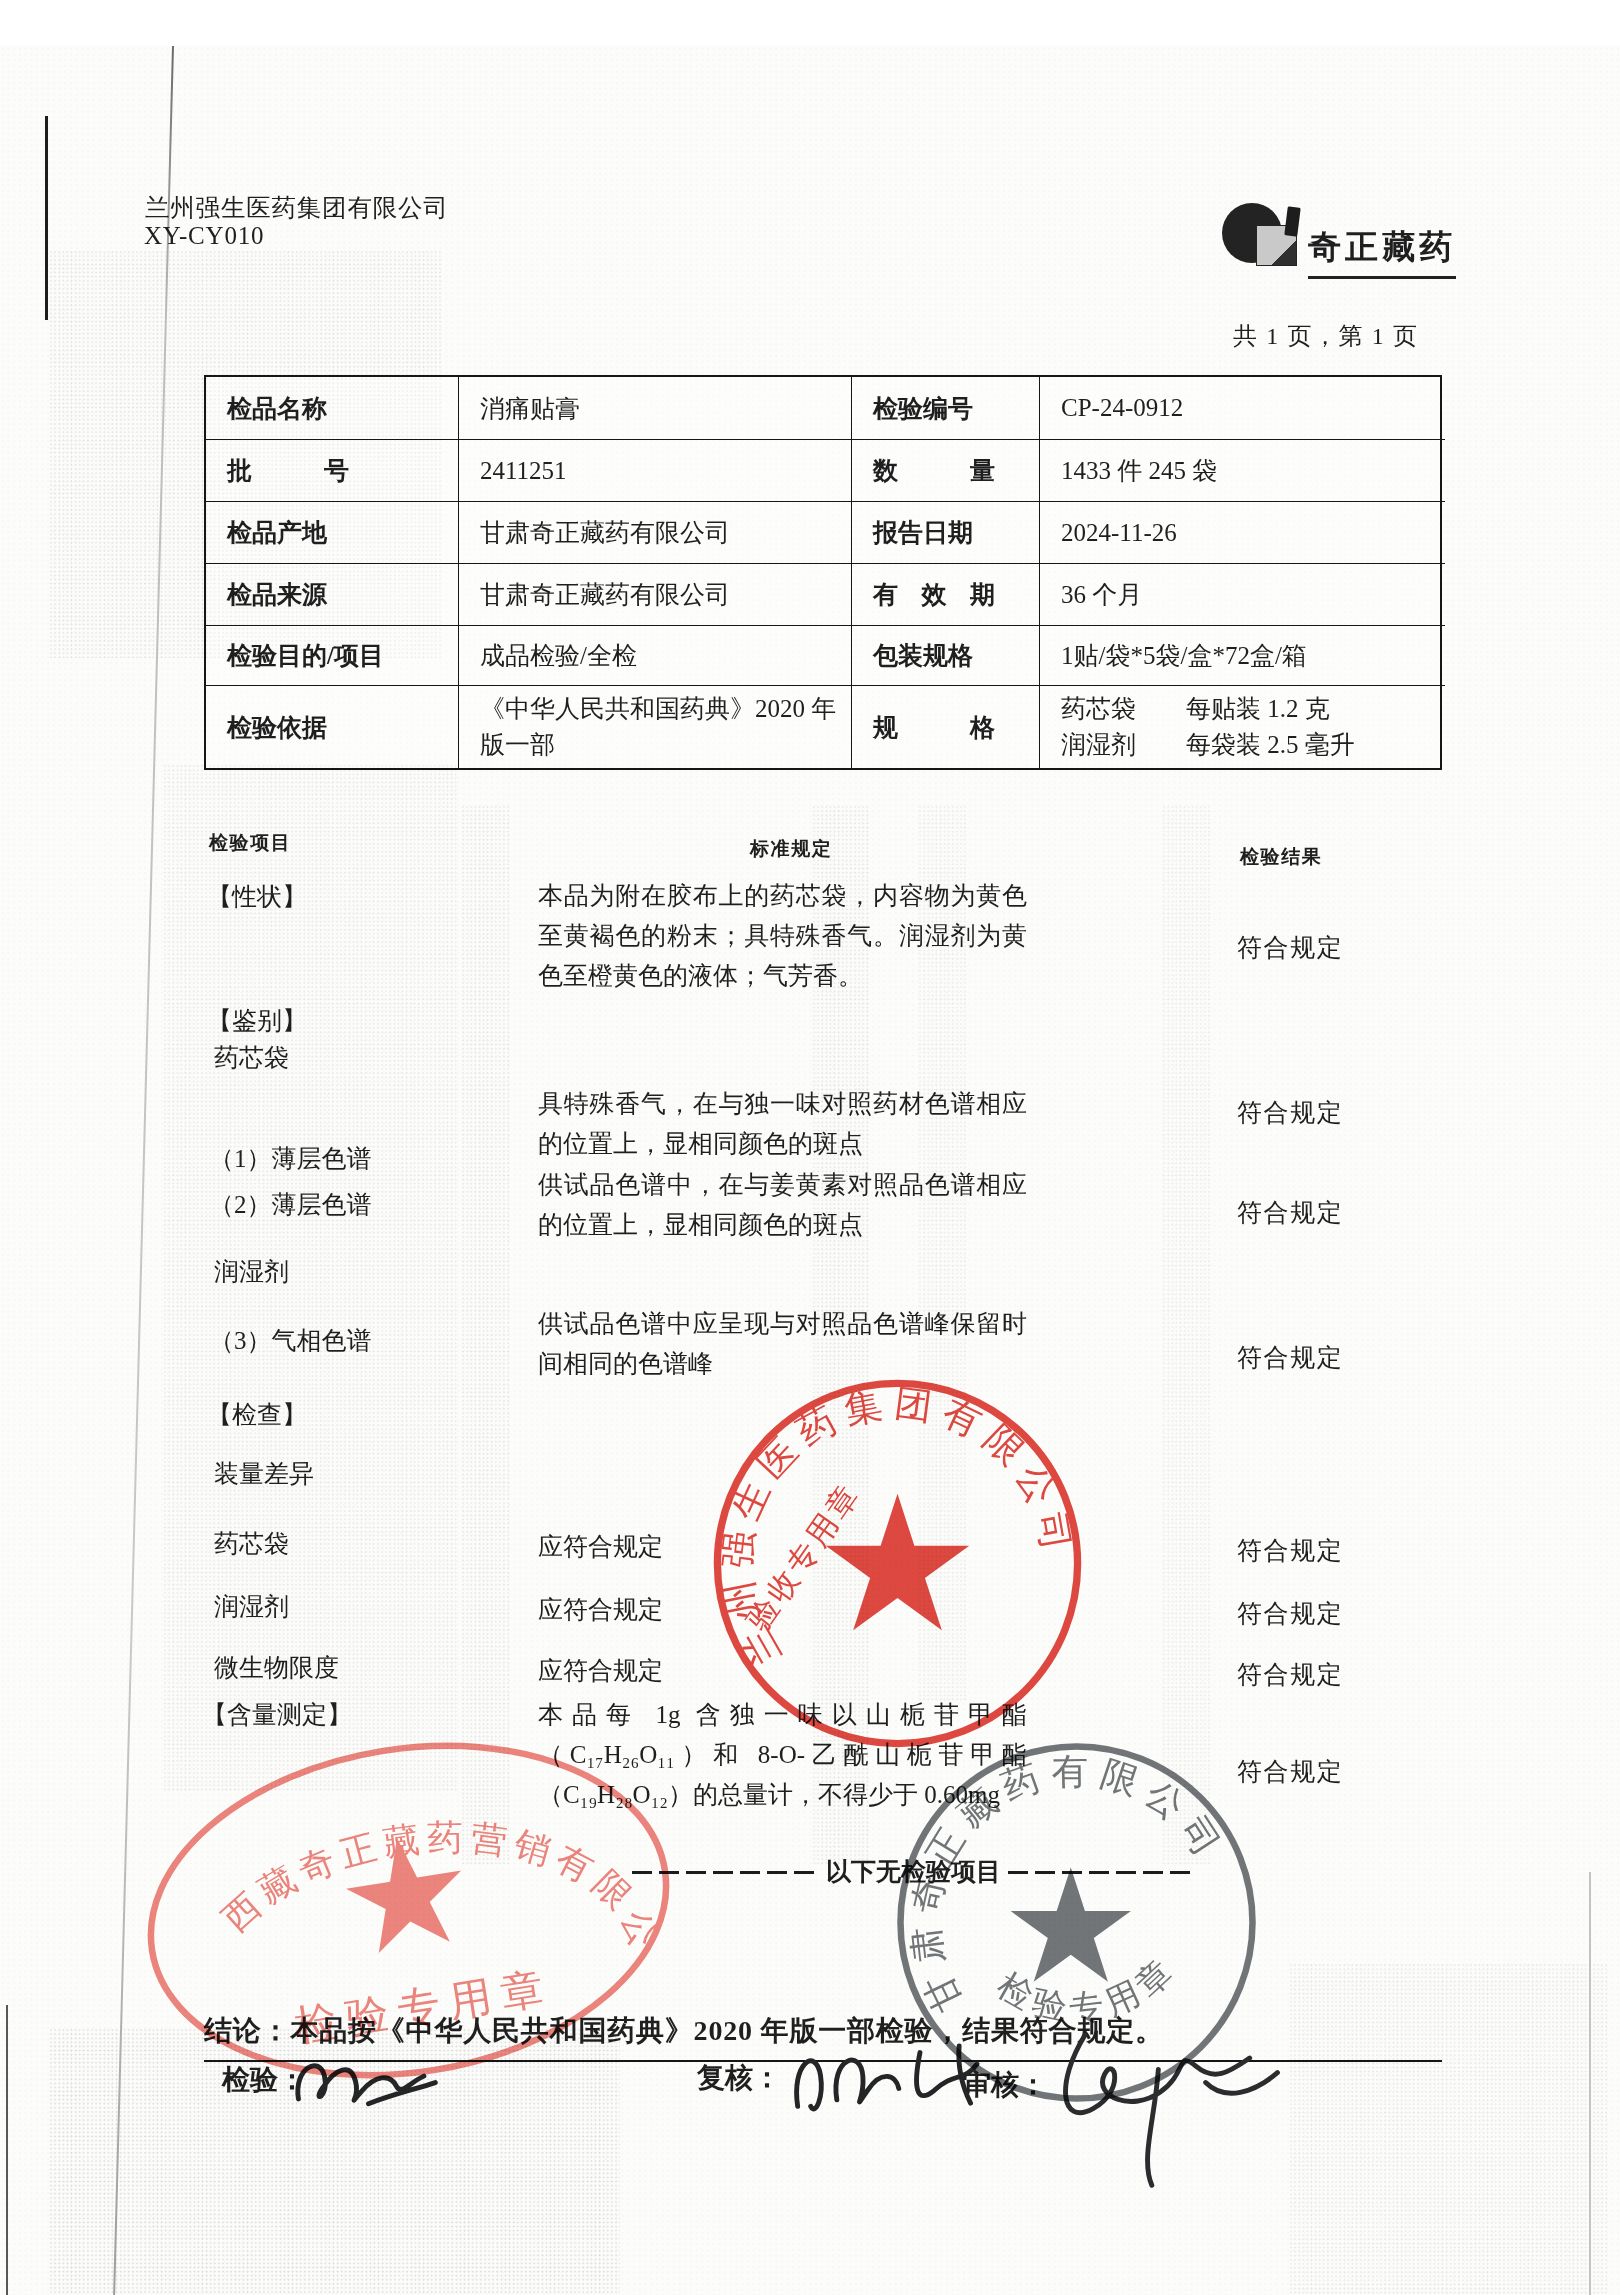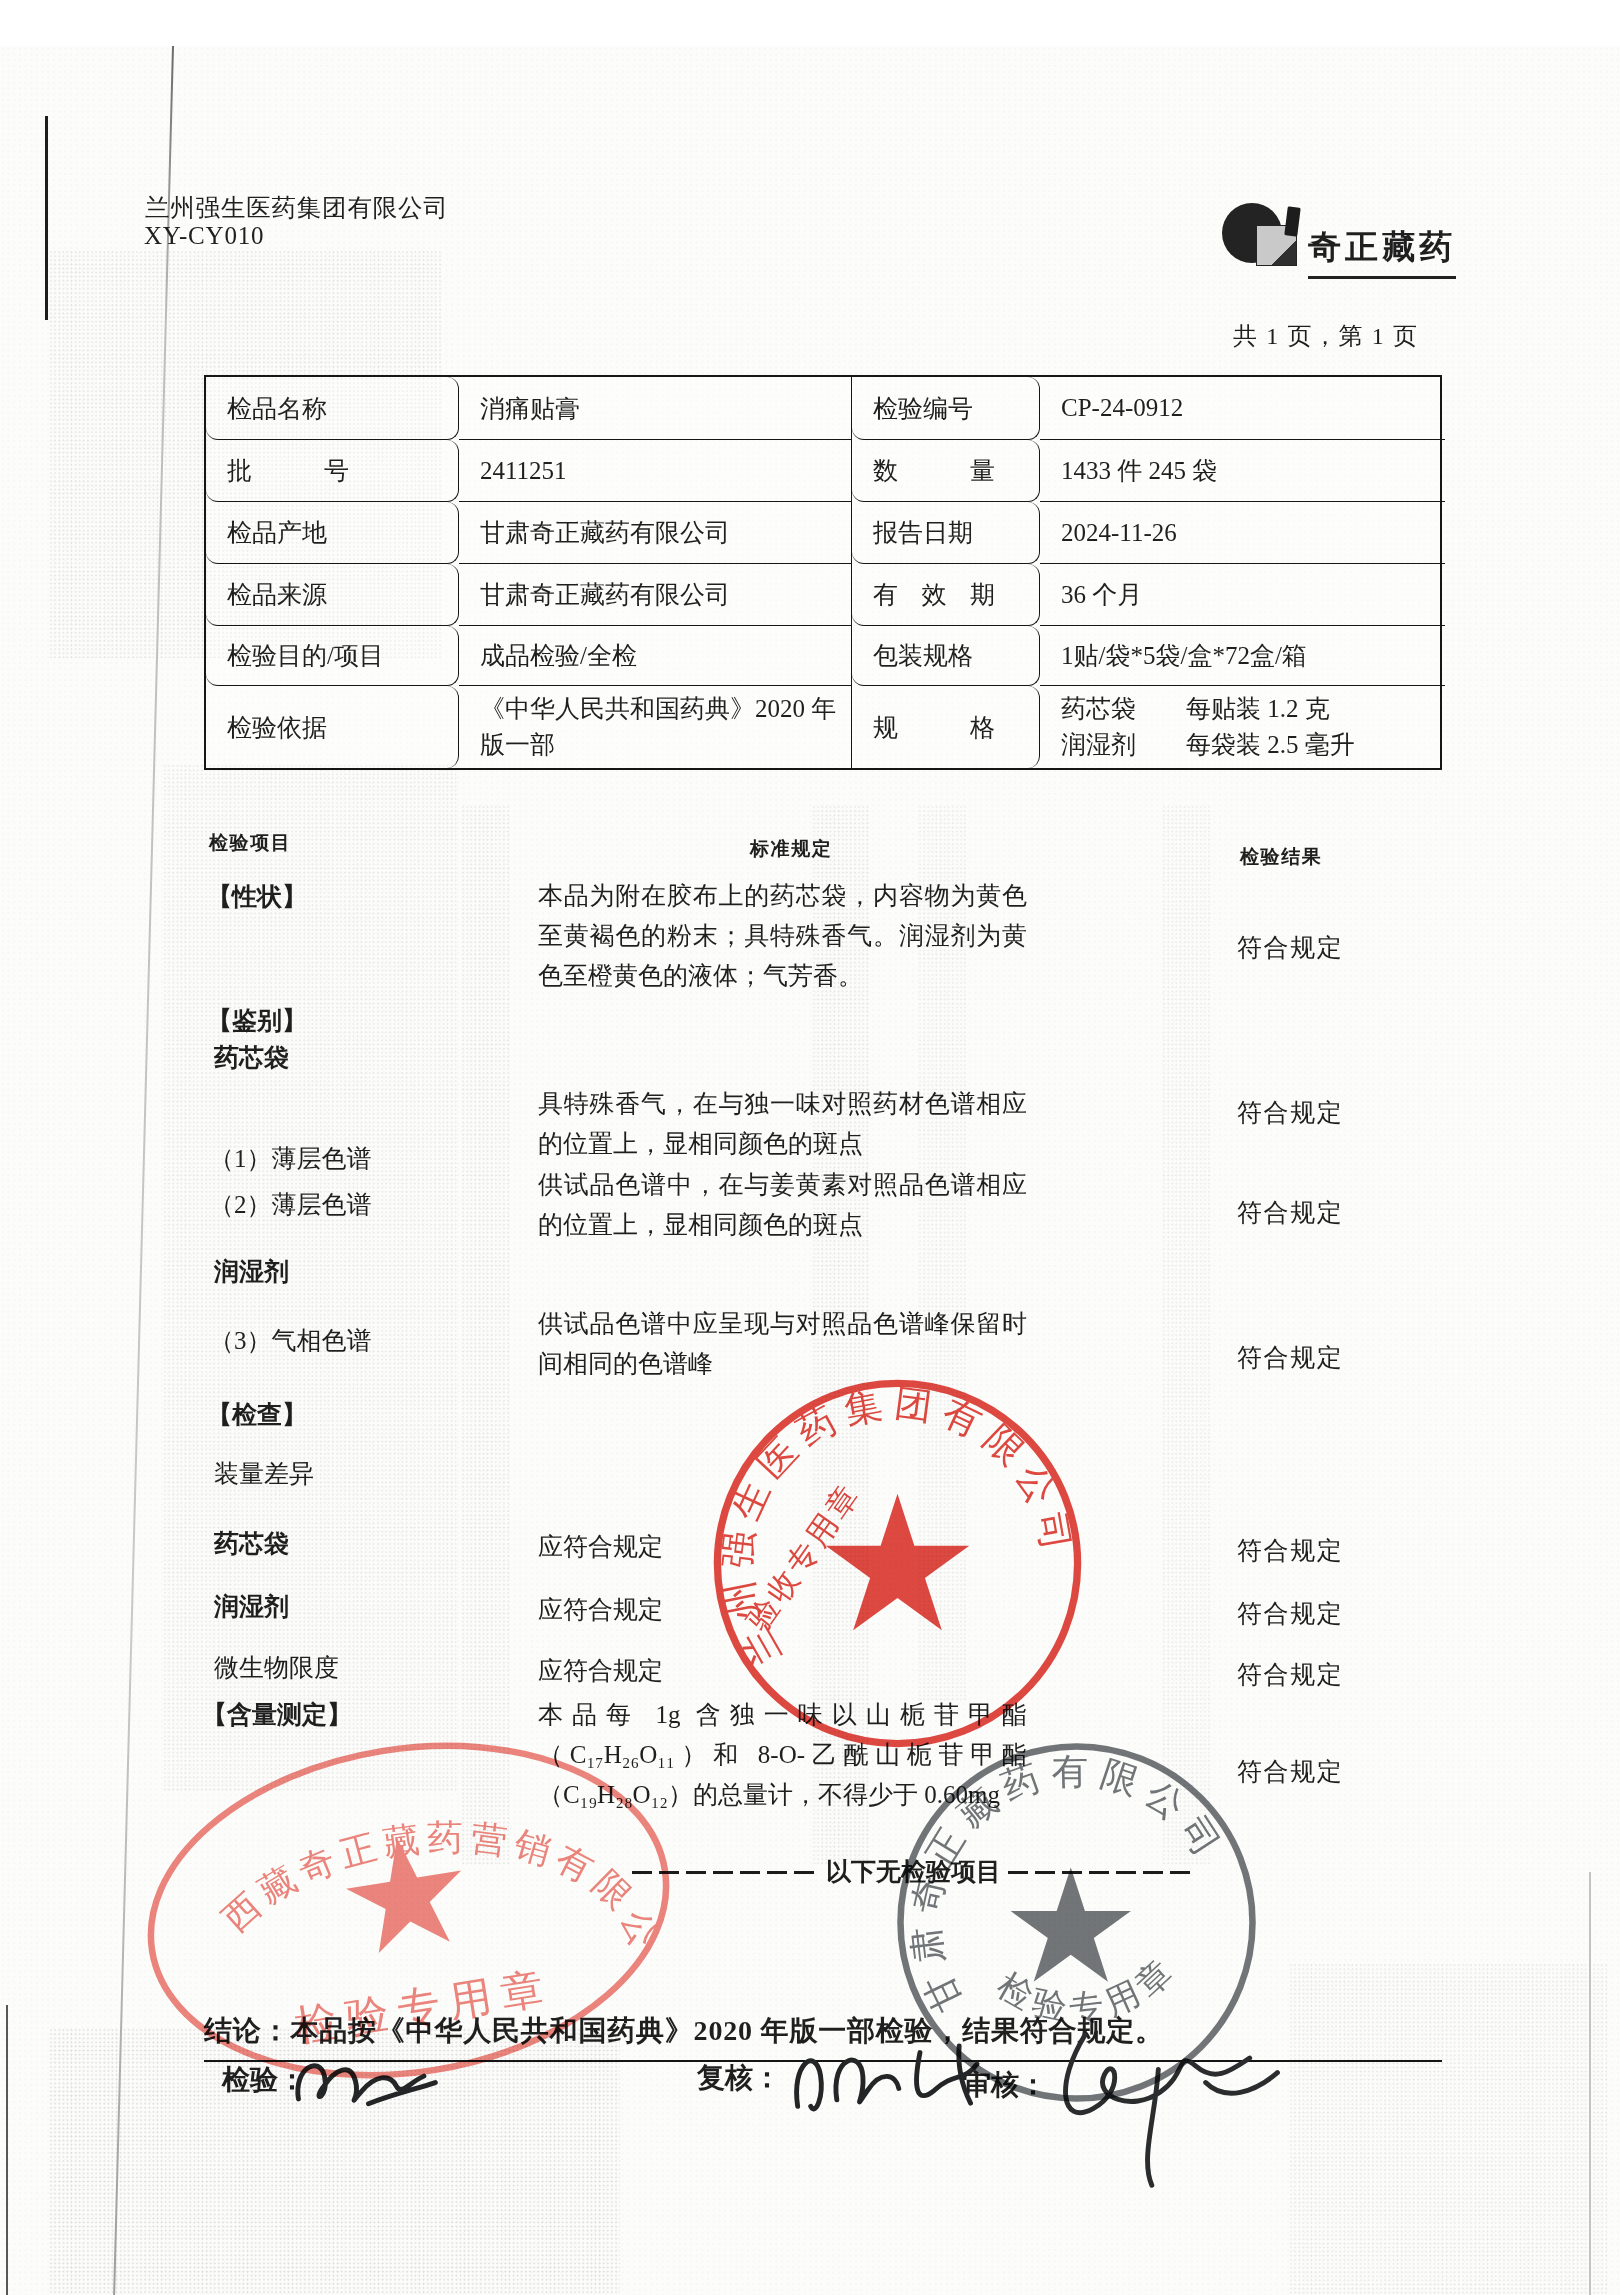--- a/index.html
+++ b/index.html
@@ -33,27 +33,27 @@
     background:linear-gradient(315deg,#2f2f2f 0 32%,#c9c9c9 32% 100%);}
   .logo-bottle{width:13px;height:29px;background:#1d1d1d;transform:rotate(7deg);border-radius:1.6px;}
   
   .itable{display:grid;grid-template-columns:253px 393px 188px 405px;
     grid-template-rows:63px 62px 62px 62px 60px 82px;
     border:2.4px solid #161616;width:1238px;box-sizing:border-box;background:rgba(255,255,255,.35);}
   .cell{border-right:1.6px solid #161616;border-bottom:1.6px solid #161616;
     display:flex;align-items:center;padding:0 9.8px 0 21px;font-size:25px;box-sizing:border-box;}
   .cell.lastc{border-right:none;}
   .cell.lastr{border-bottom:none;}
-  .cell.lbl{font-weight:normal;border-radius:12px;}
+  .cell.lbl{font-weight:bold;}
   .sp{display:inline-block;width:122px;text-align:justify;text-align-last:justify;}
   .two-line{display:flex;flex-direction:column;justify-content:center;line-height:36px;}
   
   .rhead{font-size:19px;font-weight:bold;letter-spacing:1.6px;}
   .item{font-size:25px;}
-  .item.b{font-weight:bold;}
+  .item.b{font-weight:normal;}
   .std{font-size:25px;line-height:40px;width:489px;text-align:justify;}
   .res{font-size:25px;letter-spacing:1.6px;}
   .dashrow{display:flex;align-items:center;width:563px;}
   .dash{flex:1;height:3.3px;margin-top:1.6px;
     background:repeating-linear-gradient(90deg,#1c1c1c 0 19.6px,transparent 19.6px 27px);}
   .dashlabel{font-size:25px;font-weight:bold;padding:0 6.5px;white-space:nowrap;}
   .conclusion{font-size:28px;font-weight:bold;width:1238px;
     border-bottom:2.4px solid #151515;padding-bottom:9.8px;letter-spacing:0.8px;}
   .siglabel{font-size:28px;font-weight:bold;}
   .stamp{mix-blend-mode:multiply;}

